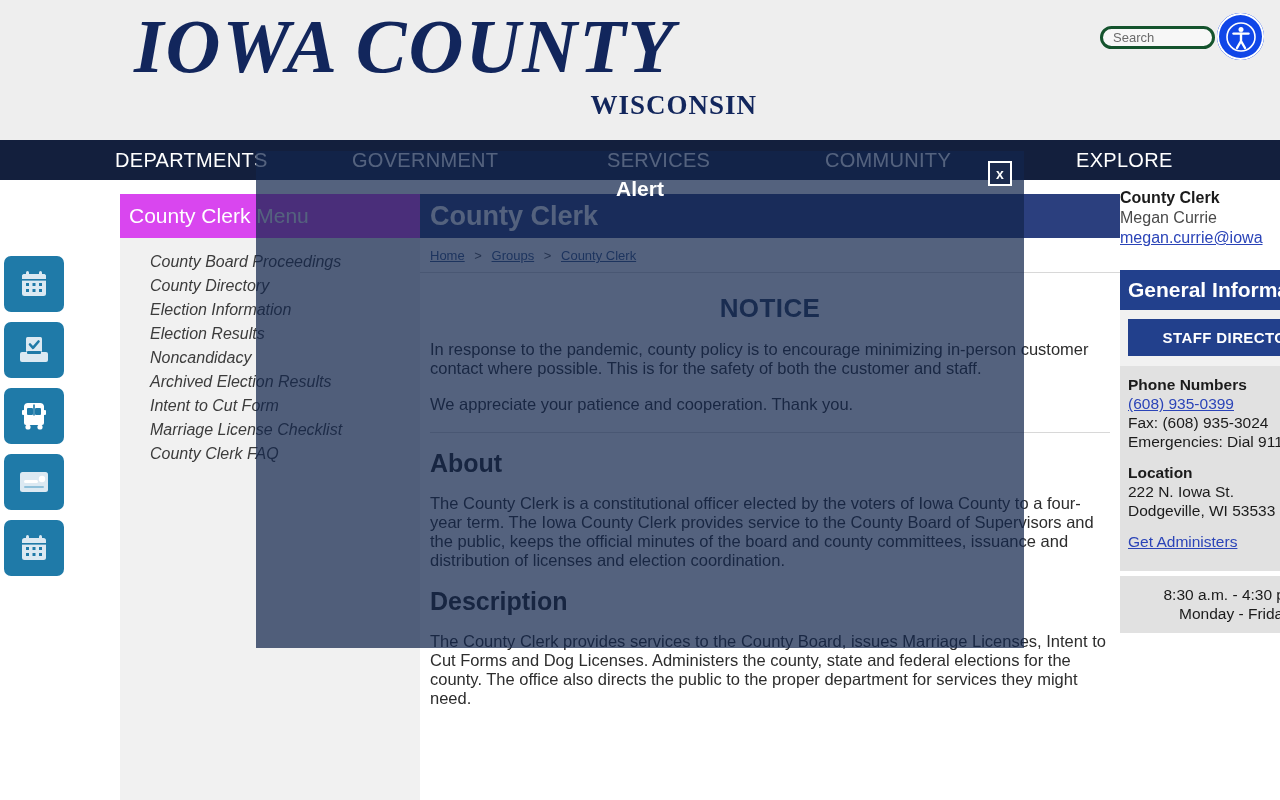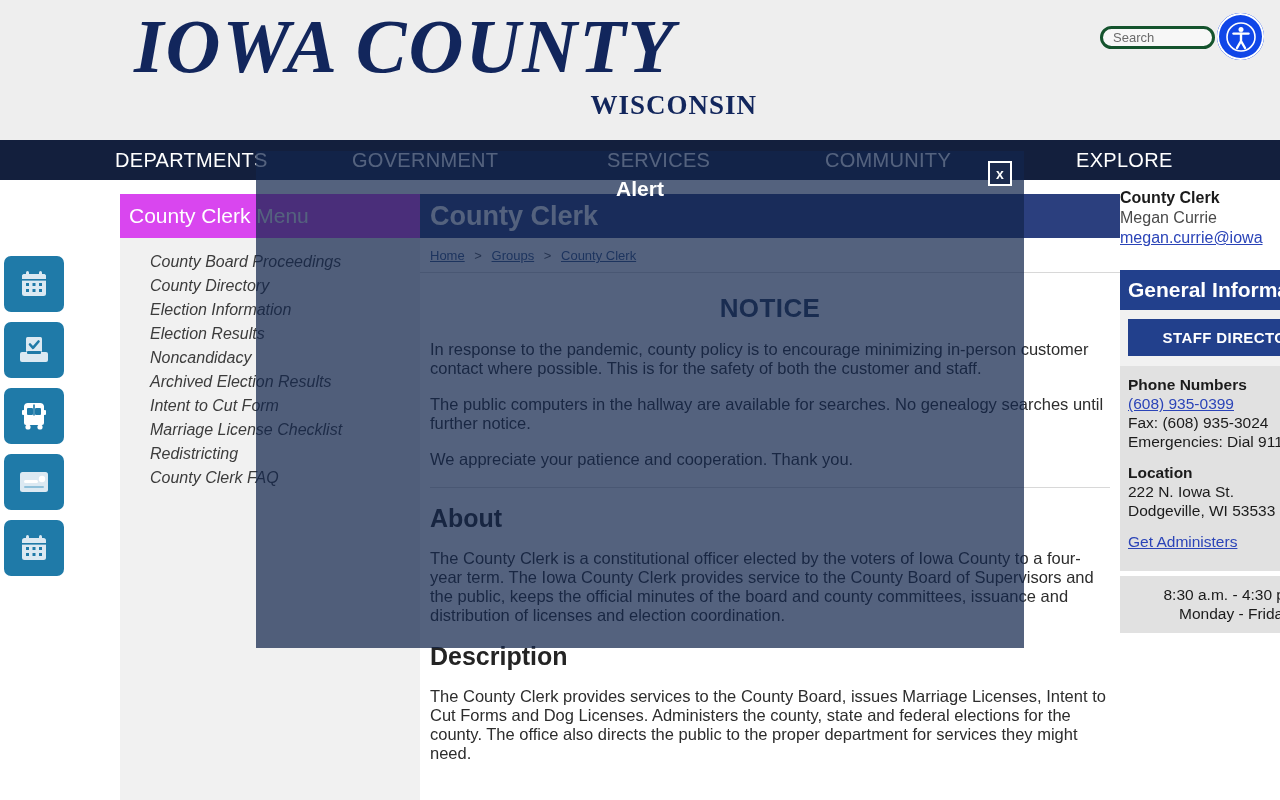--- a/index.html
+++ b/index.html
@@ -378,40 +378,38 @@
     <div class="left-col-head">County Clerk Menu</div>
     <ul class="menu-list">
       <li>County Board Proceedings</li>
       <li>County Directory</li>
       <li>Election Information</li>
       <li>Election Results</li>
       <li>Noncandidacy</li>
       <li>Archived Election Results</li>
       <li>Intent to Cut Form</li>
       <li>Marriage License Checklist</li>
-      <li>Redistricting</li>
       <li>County Clerk FAQ</li>
     </ul>
   </div>
 
   <div class="main-col">
     <div class="main-title-bar">County Clerk</div>
 
     <div class="breadcrumb">
       <a>Home</a>
       <span class="sep">&gt;</span>
       <a>Groups</a>
       <span class="sep">&gt;</span>
       <a>County Clerk</a>
     </div>
 
     <div class="main-body">
       <div class="notice-title">NOTICE</div>
       <p class="body-p">In response to the pandemic, county policy is to encourage minimizing in-person customer contact where possible. This is for the safety of both the customer and staff.</p>
-      <p class="body-p">The public computers in the hallway are available for searches. No genealogy searches until further notice.</p>
       <p class="body-p">We appreciate your patience and cooperation. Thank you.</p>
 
       <hr class="hr-line">
 
       <div class="sec-head">About</div>
       <p class="body-p">The County Clerk is a constitutional officer elected by the voters of Iowa County to a four-year term. The Iowa County Clerk provides service to the County Board of Supervisors and the public, keeps the official minutes of the board and county committees, issuance and distribution of licenses and election coordination.</p>
 
       <div class="sec-head">Description</div>
       <p class="body-p">The County Clerk provides services to the County Board, issues Marriage Licenses, Intent to Cut Forms and Dog Licenses. Administers the county, state and federal elections for the county. The office also directs the public to the proper department for services they might need.</p>
     </div>

